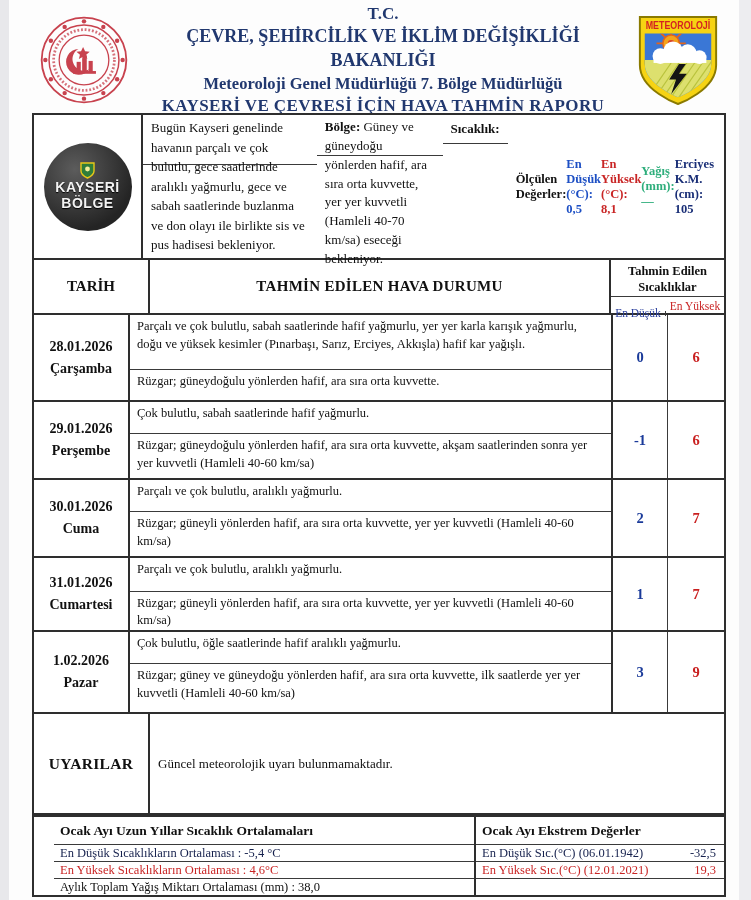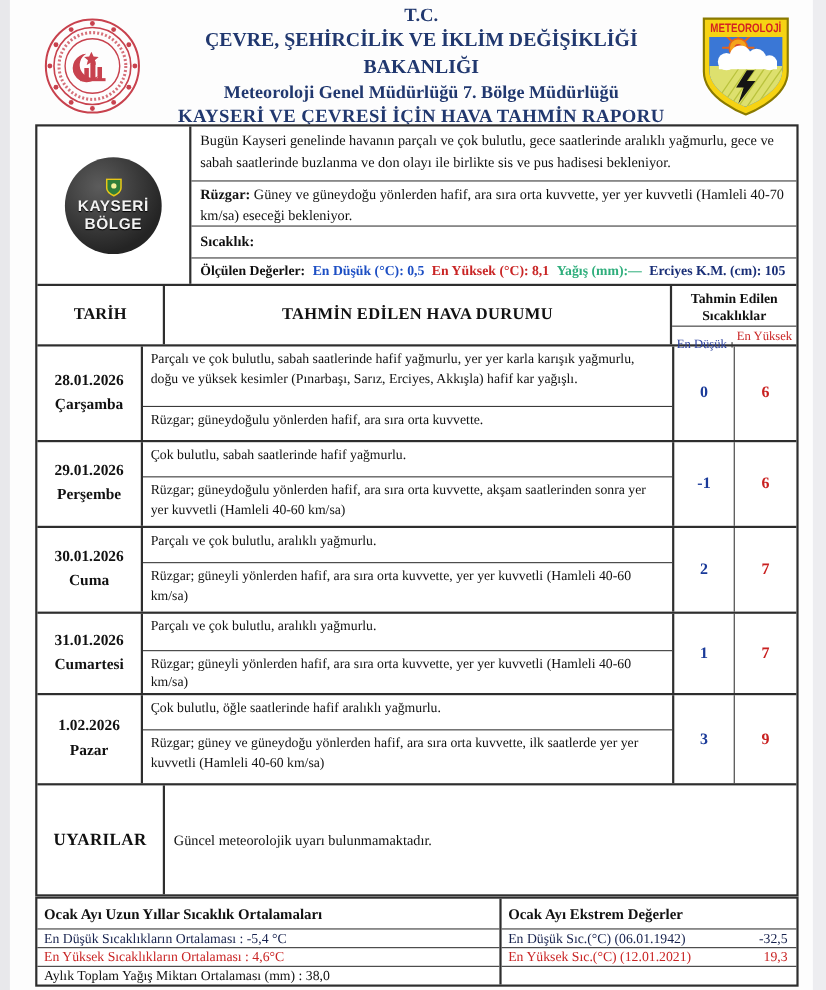--- a/index.html
+++ b/index.html
@@ -20,29 +20,29 @@
   .t1 { font-size:17px;   font-weight:bold; }
   .t2 { font-size:18px;   font-weight:bold; }
   .t3 { font-size:16.5px; font-weight:bold; }
   .t4 { font-size:17px;   font-weight:bold; letter-spacing:.4px; }
 
   
   .doc { position:absolute; left:32px; top:113px; width:694px; height:702px;
          background:#fff; border:2px solid #2e2e2e; display:flex; flex-direction:column; }
 
   .top-section { display:flex; height:145px; border-bottom:2px solid #2e2e2e; }
-  .logo-cell { width:140px; border-right:2px solid #2e2e2e;
+  .logo-cell { width:109px; border-right:2px solid #2e2e2e;
                display:flex; align-items:center; justify-content:center; }
   .badge { width:88px; height:88px; border-radius:50%;
            background:radial-gradient(circle at 35% 30%, #5c5c5c, #242424 72%);
            display:flex; flex-direction:column; align-items:center; justify-content:center;
            color:#f3f3f3; font-family:"Liberation Sans", sans-serif; font-weight:bold; }
   .badge-line { font-size:14px; letter-spacing:.5px; line-height:1.15;
                 text-shadow:0 1px 1px #000; }
-  .info-stack { flex:1; display:flex; flex-direction:column; }
+  .info-stack { flex:1; display:flex; }
   .info-general { height:50px; border-bottom:1.5px solid #3a3a3a;
                   padding:3px 8px 0 8px; font-size:13px; line-height:1.5; }
   .info-wind { height:41px; border-bottom:1.5px solid #3a3a3a;
                padding:3px 8px 0 8px; font-size:13px; line-height:1.45; }
   .info-temp { height:29px; border-bottom:1.5px solid #3a3a3a;
                padding:0 8px; font-size:13px; display:flex; align-items:center; }
   .info-measured { flex:1; display:flex; align-items:center; padding:0 10px 0 8px;
                    font-size:12.5px; justify-content:space-between; }
   .lbl { font-weight:bold; }
   .c-min  { color:#1d4fc4; font-weight:bold; }
@@ -84,21 +84,21 @@
   .r5 { height:82px; } .r5 .wx { height:32px; }
 
   .warn-row { flex:1; display:flex;border-radius:23px; }
   .warn-label { width:116px; border-right:2px solid #2e2e2e;
                 display:flex; align-items:center; justify-content:center;
                 font-weight:bold; font-size:15.5px; letter-spacing:.3px; }
   .warn-text { flex:1; display:flex; align-items:center; padding:0 8px; font-size:13px; }
 
   
   .stats { position:absolute; left:32px; top:815px; width:694px; height:82px;
-           background:#fff; border:2px solid #2e2e2e; display:flex; }
+           background:#fff; border:2px solid #2e2e2e; display:flex;padding-left:20px; }
   .stats-col-left  { width:422px; border-right:2px solid #2e2e2e; display:flex; flex-direction:column; }
   .stats-col-right { flex:1; display:flex; flex-direction:column; }
   .stats-title { height:28px; border-bottom:1.5px solid #3a3a3a;
                  display:flex; align-items:center; padding:0 6px;
                  font-weight:bold; font-size:13.5px; }
   .stats-row { height:17px; border-bottom:1.5px solid #3a3a3a;
                display:flex; align-items:center; justify-content:space-between;
                padding:0 8px 0 6px; font-size:12.5px; }
   .stats-row:last-child { border-bottom:none; flex:1; }
   .row-navy { color:#16214d; }
@@ -201,21 +201,21 @@
           <svg width="15" height="17" viewBox="0 0 15 17">
             <path d="M1,1 H14 V9 C14,13 7.5,16 7.5,16 C7.5,16 1,13 1,9 Z" fill="#2f7d3a" stroke="#e8c818" stroke-width="1.4"></path>
             <circle cx="7.5" cy="7" r="2.4" fill="#f5ef9a"></circle>
           </svg>
           <div class="badge-line">KAYSERİ</div>
           <div class="badge-line">BÖLGE</div>
         </div>
       </div>
       <div class="info-stack">
         <div class="info-general">Bugün Kayseri genelinde havanın parçalı ve çok bulutlu, gece saatlerinde aralıklı yağmurlu, gece ve sabah saatlerinde buzlanma ve don olayı ile birlikte sis ve pus hadisesi bekleniyor.</div>
-        <div class="info-wind"><span class="lbl">Rüzgar:</span><span> Güney ve güneydoğu yönlerden hafif, ara sıra orta kuvvette, yer yer kuvvetli (Hamleli 40-70 km/sa) eseceği bekleniyor.</span></div>
+        <div class="info-wind"><span class="lbl">Bölge:</span><span> Güney ve güneydoğu yönlerden hafif, ara sıra orta kuvvette, yer yer kuvvetli (Hamleli 40-70 km/sa) eseceği bekleniyor.</span></div>
         <div class="info-temp">
             <span class="lbl">Sıcaklık:</span>
           </div>
         <div class="info-measured">
           <span class="lbl">Ölçülen Değerler:</span>
           <span class="c-min">En Düşük (°C): 0,5</span>
           <span class="c-max">En Yüksek (°C): 8,1</span>
           <span class="c-prec">Yağış (mm):—</span>
           <span class="c-navy">Erciyes K.M. (cm): 105</span>
         </div>

